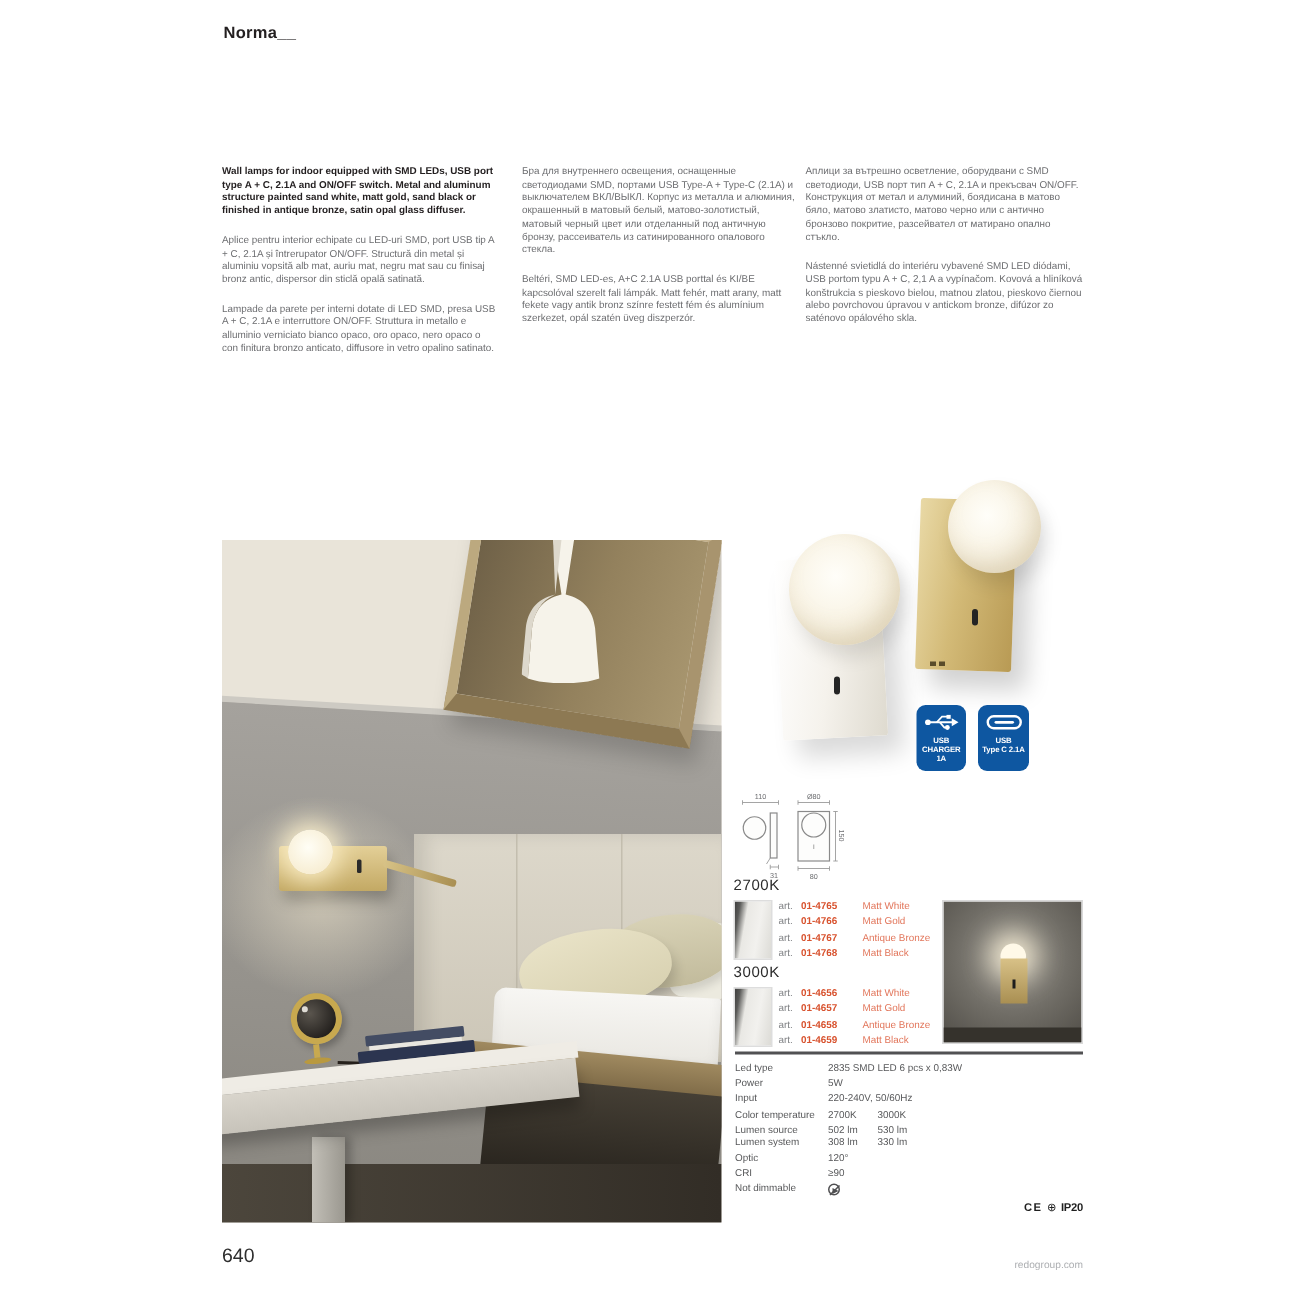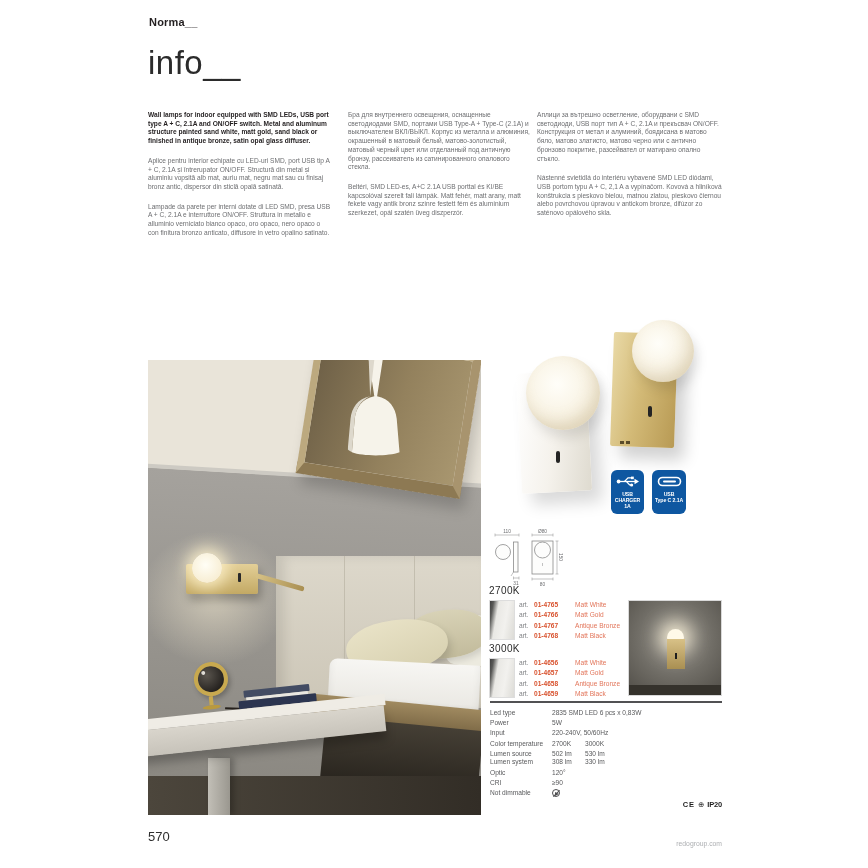--- a/index.html
+++ b/index.html
@@ -143,21 +143,20 @@
   
   .pageno{left:148px;top:829px;font-size:13px;color:#2e2e2e;}
   .site{right:146px;top:840px;font-size:6.8px;color:#adafb2;text-decoration:none;}
 </style>
 </head>
 <body>
 
 <div id="page">
 
   <div class="abs brand">Norma__</div>
-  <div class="abs title">info__</div>
 
   <div class="abs col col1">
     <p class="para lead">Wall lamps for indoor equipped with SMD LEDs, USB port type A + C, 2.1A and ON/OFF switch. Metal and aluminum structure painted sand white, matt gold, sand black or finished in antique bronze, satin opal glass diffuser.</p>
     <p class="para">Aplice pentru interior echipate cu LED-uri SMD, port USB tip A + C, 2.1A și întrerupator ON/OFF. Structură din metal și aluminiu vopsită alb mat, auriu mat, negru mat sau cu finisaj bronz antic, dispersor din sticlă opală satinată.</p>
     <p class="para">Lampade da parete per interni dotate di LED SMD, presa USB A + C, 2.1A e interruttore ON/OFF. Struttura in metallo e alluminio verniciato bianco opaco, oro opaco, nero opaco o con finitura bronzo anticato, diffusore in vetro opalino satinato.</p>
   </div>
   <div class="abs col col2">
     <p class="para">Бра для внутреннего освещения, оснащенные светодиодами SMD, портами USB Type-A + Type-C (2.1A) и выключателем ВКЛ/ВЫКЛ. Корпус из металла и алюминия, окрашенный в матовый белый, матово-золотистый, матовый черный цвет или отделанный под античную бронзу, рассеиватель из сатинированного опалового стекла.</p>
     <p class="para">Beltéri, SMD LED-es, A+C 2.1A USB porttal és KI/BE kapcsolóval szerelt fali lámpák. Matt fehér, matt arany, matt fekete vagy antik bronz színre festett fém és alumínium szerkezet, opál szatén üveg diszperzór.</p>
   </div>
@@ -371,16 +370,16 @@
       <span class="s-label">Not dimmable</span>
       <span class="no-dim"></span>
     </div>
     <div class="marks">
       <span class="mk-ce">CE</span>
       <span class="mk-plus">⊕</span>
       <span class="mk-ip">IP20</span>
     </div>
   </div>
 
-  <div class="abs pageno">570</div>
+  <div class="abs pageno">640</div>
   <a class="abs site" href="#">redogroup.com</a>
 
 </div>
 
 </body></html>

